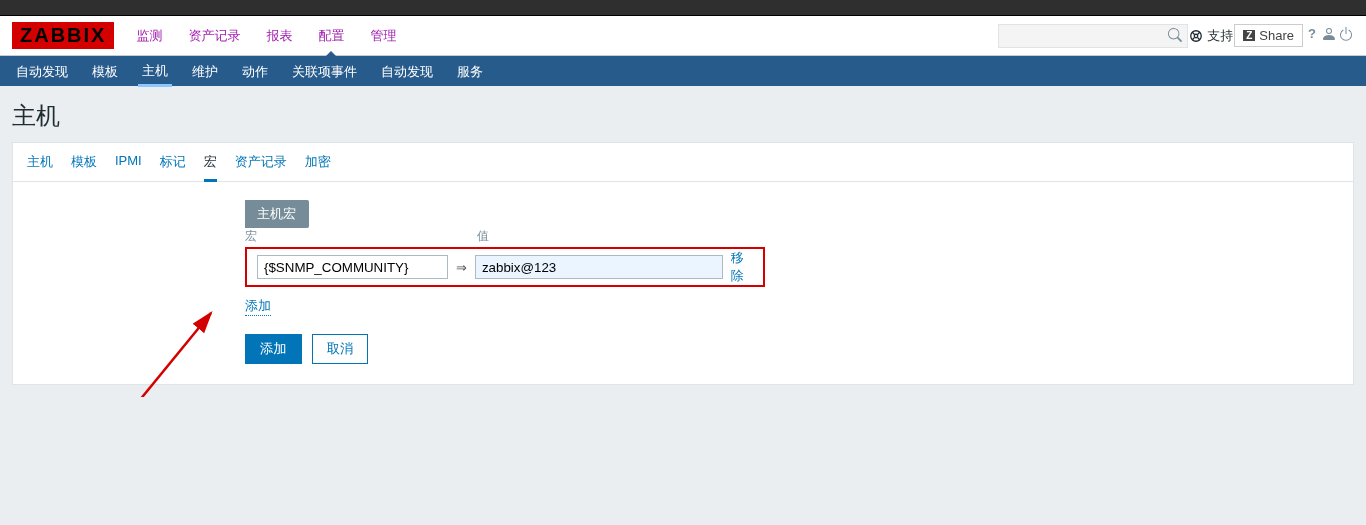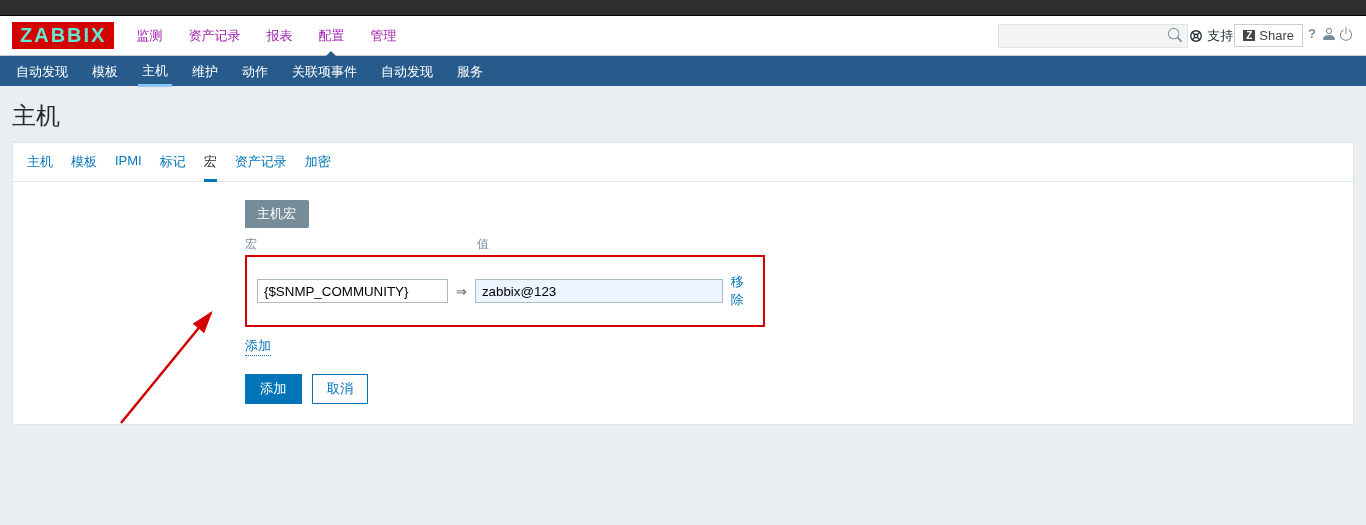--- a/index.html
+++ b/index.html
@@ -1,21 +1,21 @@
 <!DOCTYPE html>
 <html><head>
   <meta charset="utf-8">
   <style>
     * { margin: 0; padding: 0; box-sizing: border-box; }
     body { font-family: Arial, "Microsoft YaHei", sans-serif; font-size: 13px; background: #ebeef0; color: #1f2c33; }
     
     .top-bar { height: 16px; background: #2f2f2f; border-bottom: 1px solid #000; }
     
     .header { background: #fff; height: 40px; display: flex; align-items: center; padding: 0 12px; border-bottom: 1px solid #ccc; }
-    .logo { background: #d40000; color: #5eead4; font-weight: bold; font-size: 20px; padding: 2px 8px; letter-spacing: 2px; margin-right: 18px; }
+    .logo { background: #d40000; color: #000000; font-weight: bold; font-size: 20px; padding: 2px 8px; letter-spacing: 2px; margin-right: 18px; }
     .main-nav { display: flex; gap: 18px; flex: 1; }
     .main-nav-item { color: #a21caf; cursor: pointer; padding: 10px 4px; position: relative; }
     .main-nav-item.active::after { content: ''; position: absolute; bottom: -1px; left: 50%; transform: translateX(-50%); width: 0; height: 0; border-left: 5px solid transparent; border-right: 5px solid transparent; border-bottom: 5px solid #275b8c; }
     .header-right { display: flex; align-items: center; gap: 1px; }
     .search-box { position: relative; }
     .search-input { width: 190px; height: 24px; padding: 2px 26px 2px 6px; border: 1px solid #dfe4e7; background: #f4f4f4; }
     .search-icon-wrap { position: absolute; right: 6px; top: 4px; color: #768d99; }
     .support-link { color: #1f2c33; display: flex; align-items: center; gap: 4px; cursor: pointer; }
     .share-btn { background: #fff; border: 1px solid #ccc; padding: 3px 8px; display: flex; align-items: center; gap: 4px; cursor: pointer; color: #444; }
     .share-z { background: #444; color: #fff; font-size: 10px; font-weight: bold; padding: 0 3px; }
@@ -28,29 +28,29 @@
     .page-title { padding: 14px 12px 10px; font-size: 24px; color: #1f2c33; }
     
     .content-card { background: #fff; margin: 0 12px 12px; border: 1px solid #dfe4e7; padding: 0; position: relative; }
     
     .tabs { display: flex; gap: 18px; padding: 10px 14px 0; border-bottom: 1px solid #dfe4e7; }
     .tab { color: #0275b8; cursor: pointer; padding-bottom: 8px; }
     .tab.active { color: #1f2c33; border-bottom: 3px solid #0275b8; margin-bottom: -1px; }
     
     .form-area { padding: 18px 14px 20px 232px; }
     
-    .toggle-group { display: flex; margin-bottom: 8px; }
+    .toggle-group { display: flex; margin-bottom: 0; }
     .toggle-btn { padding: 4px 12px; border: 1px solid #ccc; background: #fff; cursor: pointer; }
     .toggle-btn.active { background: #768d99; color: #fff; border-color: #768d99; }
     .toggle-btn:first-child { border-radius: 2px 0 0 2px; }
     .toggle-btn:last-child { border-radius: 0 2px 2px 0; border-left: none; }
     
     .macro-section { }
     .macro-labels { display: flex; gap: 220px; font-size: 12px; color: #768d99; margin-bottom: 2px; }
-    .macro-row-wrap { border: 2px solid #d40000; padding: 16px 10px; display: flex; align-items: center; gap: 8px; width: 520px; }
+    .macro-row-wrap { border: 2px solid #d40000; padding: 0 10px; display: flex; align-items: center; gap: 8px; width: 520px; }
     .macro-input { height: 24px; padding: 2px 6px; border: 1px solid #acbbc2; font-family: inherit; }
     .macro-name-input { width: 192px; }
     .macro-value-input { width: 288px; background: #ebf5ff; }
     .arrow-sym { color: #555; }
     .link-text { color: #0275b8; cursor: pointer; }
     .link-dotted { border-bottom: 1px dotted #0275b8; }
     
     .add-link { display: inline-block; margin-top: 10px; }
     
     .form-buttons { margin-top: 18px; display: flex; gap: 10px; }

